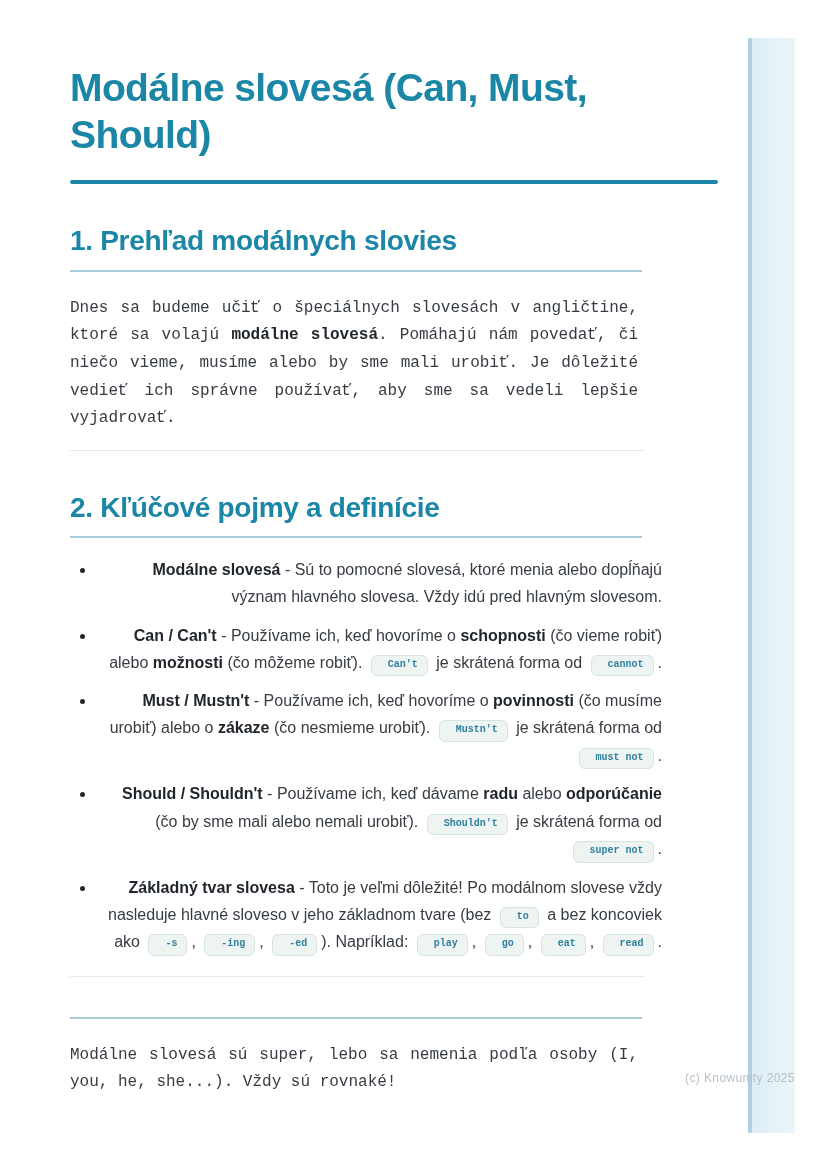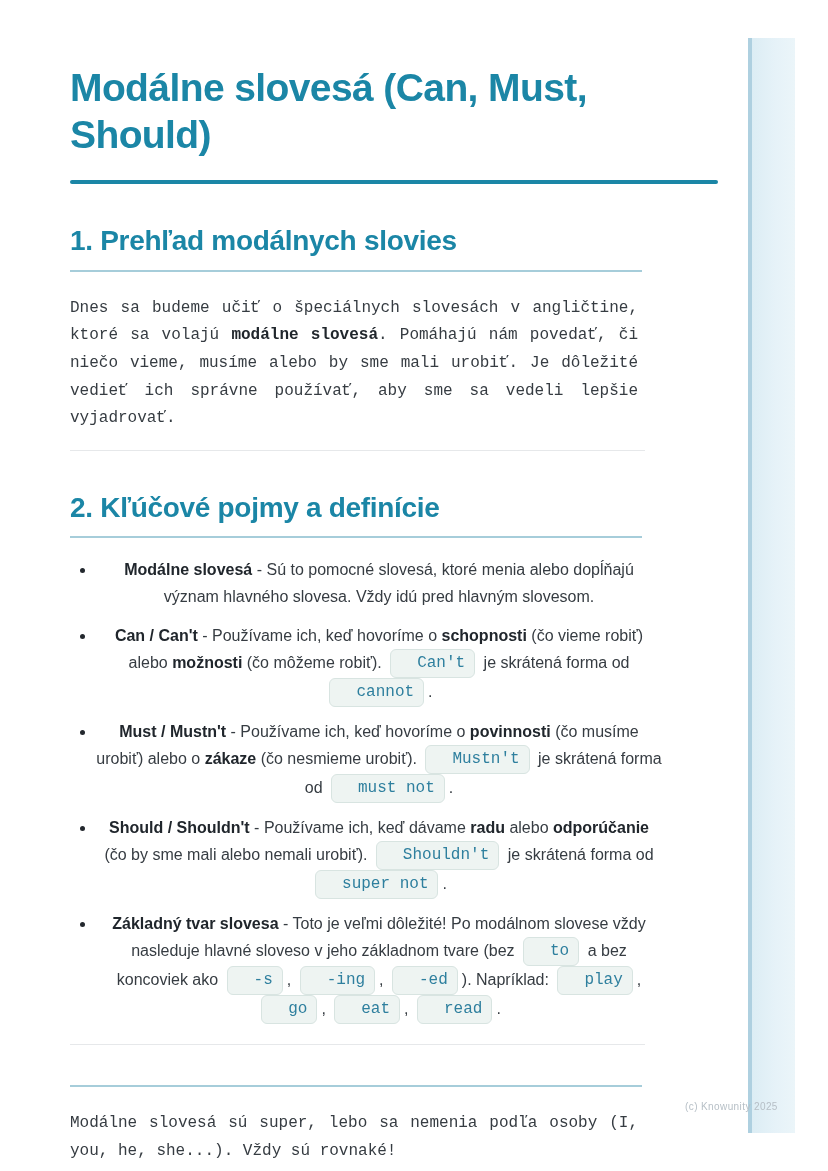--- a/index.html
+++ b/index.html
@@ -71,46 +71,46 @@
   ul.bullet-list {
     margin: 18px 0 0 0;
     padding: 0 0 0 26px;
     width: 566px;
   }
   ul.bullet-list li {
     margin: 0 0 11px 0;
     font-size: 16px;
     line-height: 1.7;
     color: var(--body-text, #363c42);
-    text-align: center;
+    text-align: right;
   }
   ul.bullet-list li::marker { color: #23282e; }
   .b {
     font-weight: 700;
     color: var(--bold-text, #20262c);
   }
   .chip {
     display: inline-block;
     font-family: "Liberation Mono", "DejaVu Sans Mono", monospace;
-    font-weight: 400;
-    font-size: 16px;
+    font-weight: 700;
+    font-size: 10px;
     line-height: 1.25;
     color: var(--code-text, #2e7f9e);
     background: var(--code-bg, #eef4f2);
     border: 1px solid var(--code-border, #d8e4e1);
     border-radius: 6px;
-    padding: 3px 9px 4px 26px;
+    padding: 3px 9px 4px 16px;
     margin: 0 4px;
     vertical-align: 1px;
   }
   .footer-note {
     position: absolute;
     left: 685px;
-    top: 1101px;
-    font-size: 10px;
+    top: 1071px;
+    font-size: 12px;
     letter-spacing: 0.4px;
     color: var(--footer-text, #b6bfc6);
     z-index: 3;
   }
   .edge-bar {
     position: absolute;
     left: 748px;
     top: 38px;
     width: 43px;
     height: 1095px;

